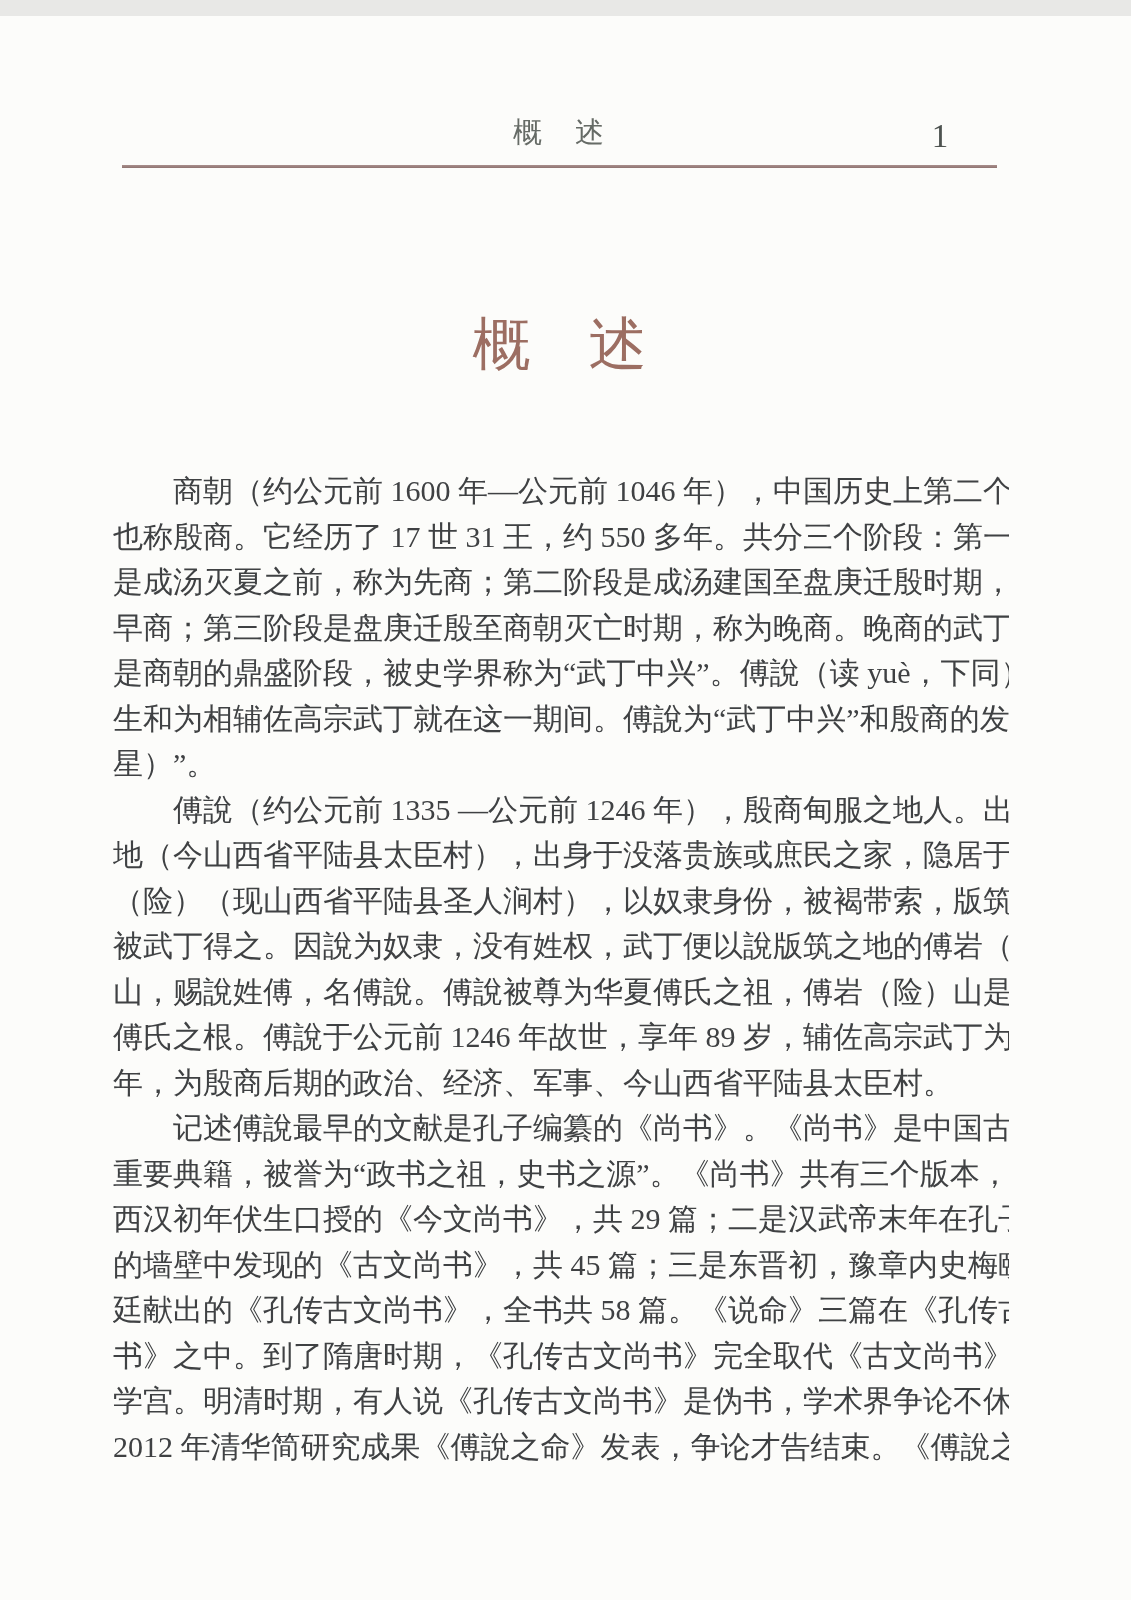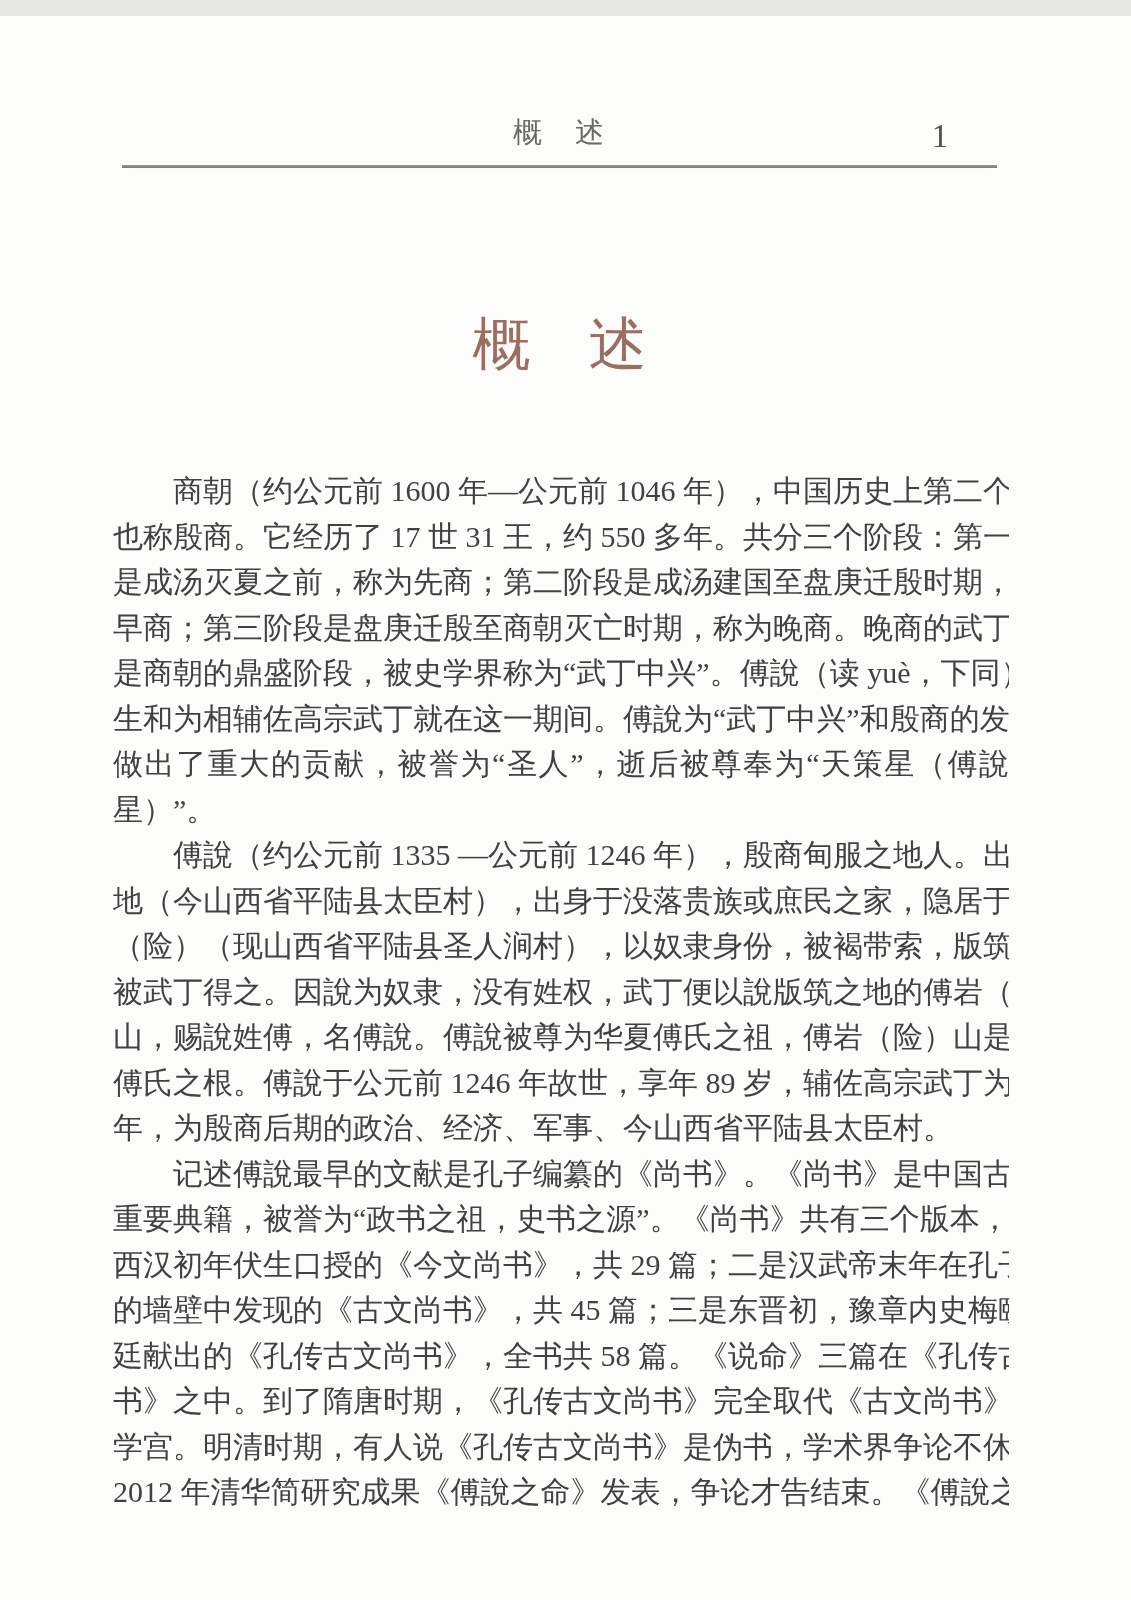--- a/index.html
+++ b/index.html
@@ -98,21 +98,20 @@
   <h1 class="chapter-title">概　述</h1>
 
   <div class="body-text">
       <div>
         <div class="line indent">商朝（约公元前 1600 年—公元前 1046 年），中国历史上第二个朝代，</div>
         <div class="line">也称殷商。它经历了 17 世 31 王，约 550 多年。共分三个阶段：第一阶段</div>
         <div class="line">是成汤灭夏之前，称为先商；第二阶段是成汤建国至盘庚迁殷时期，称为</div>
         <div class="line">早商；第三阶段是盘庚迁殷至商朝灭亡时期，称为晚商。晚商的武丁时期</div>
         <div class="line">是商朝的鼎盛阶段，被史学界称为“武丁中兴”。傅說（读 yuè，下同）出</div>
         <div class="line">生和为相辅佐高宗武丁就在这一期间。傅說为“武丁中兴”和殷商的发展</div>
-        <div class="line">做出了重大的贡献，被誉为“圣人”，逝后被尊奉为“天策星（傅說</div>
         <div class="line flush">星）”。</div>
       </div>
       <div>
         <div class="line indent">傅說（约公元前 1335 —公元前 1246 年），殷商甸服之地人。出生在虞</div>
         <div class="line">地（今山西省平陆县太臣村），出身于没落贵族或庶民之家，隐居于傅岩</div>
         <div class="line">（险）（现山西省平陆县圣人涧村），以奴隶身份，被褐带索，版筑供食，</div>
         <div class="line">被武丁得之。因說为奴隶，没有姓权，武丁便以說版筑之地的傅岩（险）</div>
         <div class="line">山，赐說姓傅，名傅說。傅說被尊为华夏傅氏之祖，傅岩（险）山是天下</div>
         <div class="line">傅氏之根。傅說于公元前 1246 年故世，享年 89 岁，辅佐高宗武丁为相 56</div>
         <div class="line flush">年，为殷商后期的政治、经济、军事、今山西省平陆县太臣村。</div>

